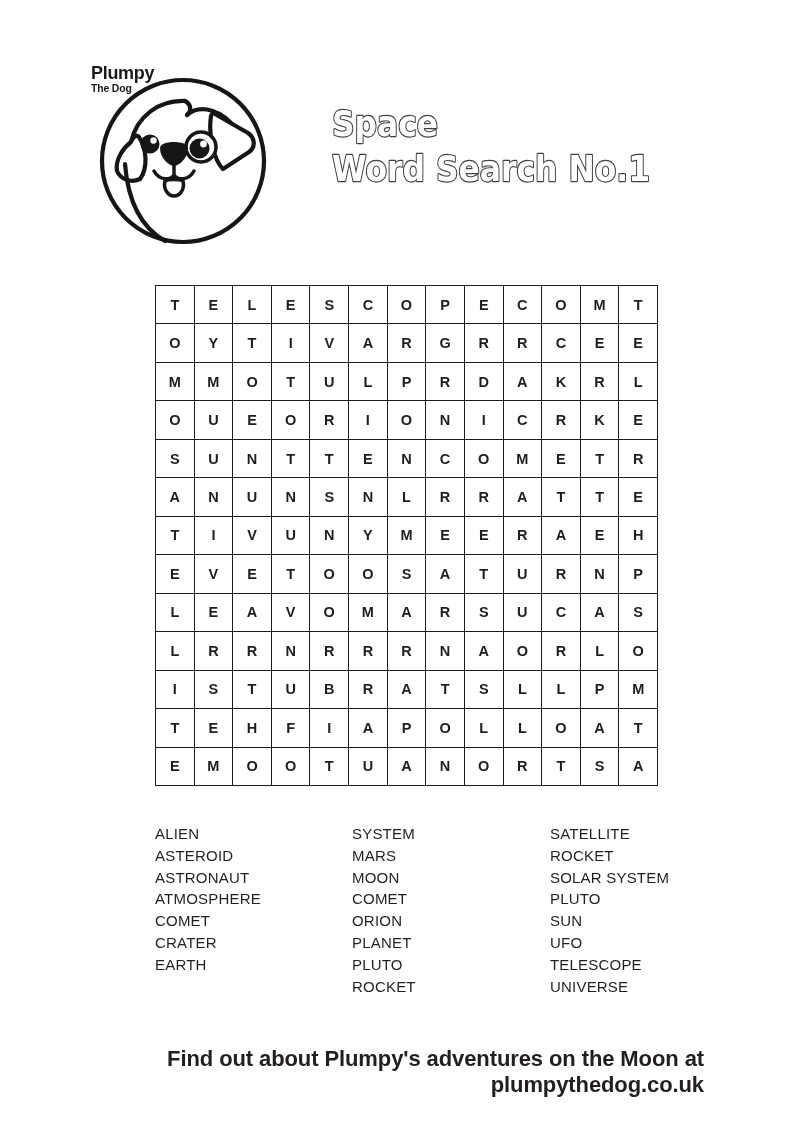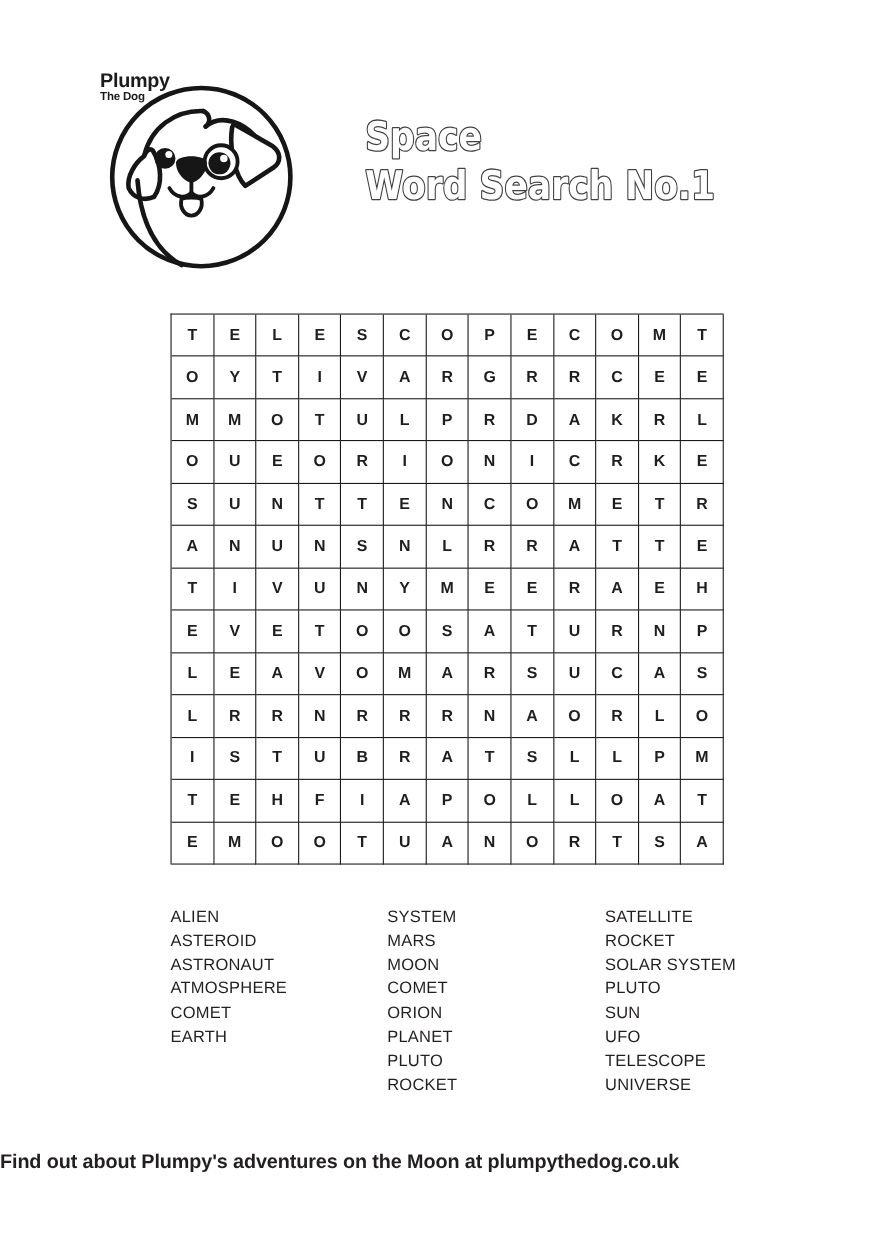--- a/index.html
+++ b/index.html
@@ -25,22 +25,22 @@
     font-size:14.5px;font-weight:bold;color:#1e1e1e;box-sizing:border-box;
   }
   
   .word-col{position:absolute;top:823px;width:195px;color:#231f20;}
   .word-col.c1{left:155px;}
   .word-col.c2{left:352px;}
   .word-col.c3{left:550px;}
   .word{font-size:15px;font-weight:normal;line-height:21.8px;letter-spacing:0.2px;white-space:nowrap;}
   
   .footer{
-    position:absolute;left:0;top:1046px;width:704px;text-align:left;
-    font-size:18px;font-weight:bold;color:#231f20;letter-spacing:-0.1px;
+    position:absolute;left:0;top:1046px;width:704px;text-align:right;
+    font-size:22px;font-weight:bold;color:#231f20;letter-spacing:-0.1px;
   }
 </style>
 </head>
 <body>
 
 <div class="logo-text">
   <div class="logo-brand">Plumpy</div>
   <div class="logo-sub">The Dog</div>
 </div>
 
@@ -246,20 +246,21 @@
     <div class="cell">S</div>
     <div class="cell">A</div>
   </div>
 
 <div class="word-col c1">
     <div class="word">ALIEN</div>
     <div class="word">ASTEROID</div>
     <div class="word">ASTRONAUT</div>
     <div class="word">ATMOSPHERE</div>
     <div class="word">COMET</div>
+    <div class="word">CRATER</div>
     <div class="word">EARTH</div>
   </div>
 <div class="word-col c2">
     <div class="word">SYSTEM</div>
     <div class="word">MARS</div>
     <div class="word">MOON</div>
     <div class="word">COMET</div>
     <div class="word">ORION</div>
     <div class="word">PLANET</div>
     <div class="word">PLUTO</div>

